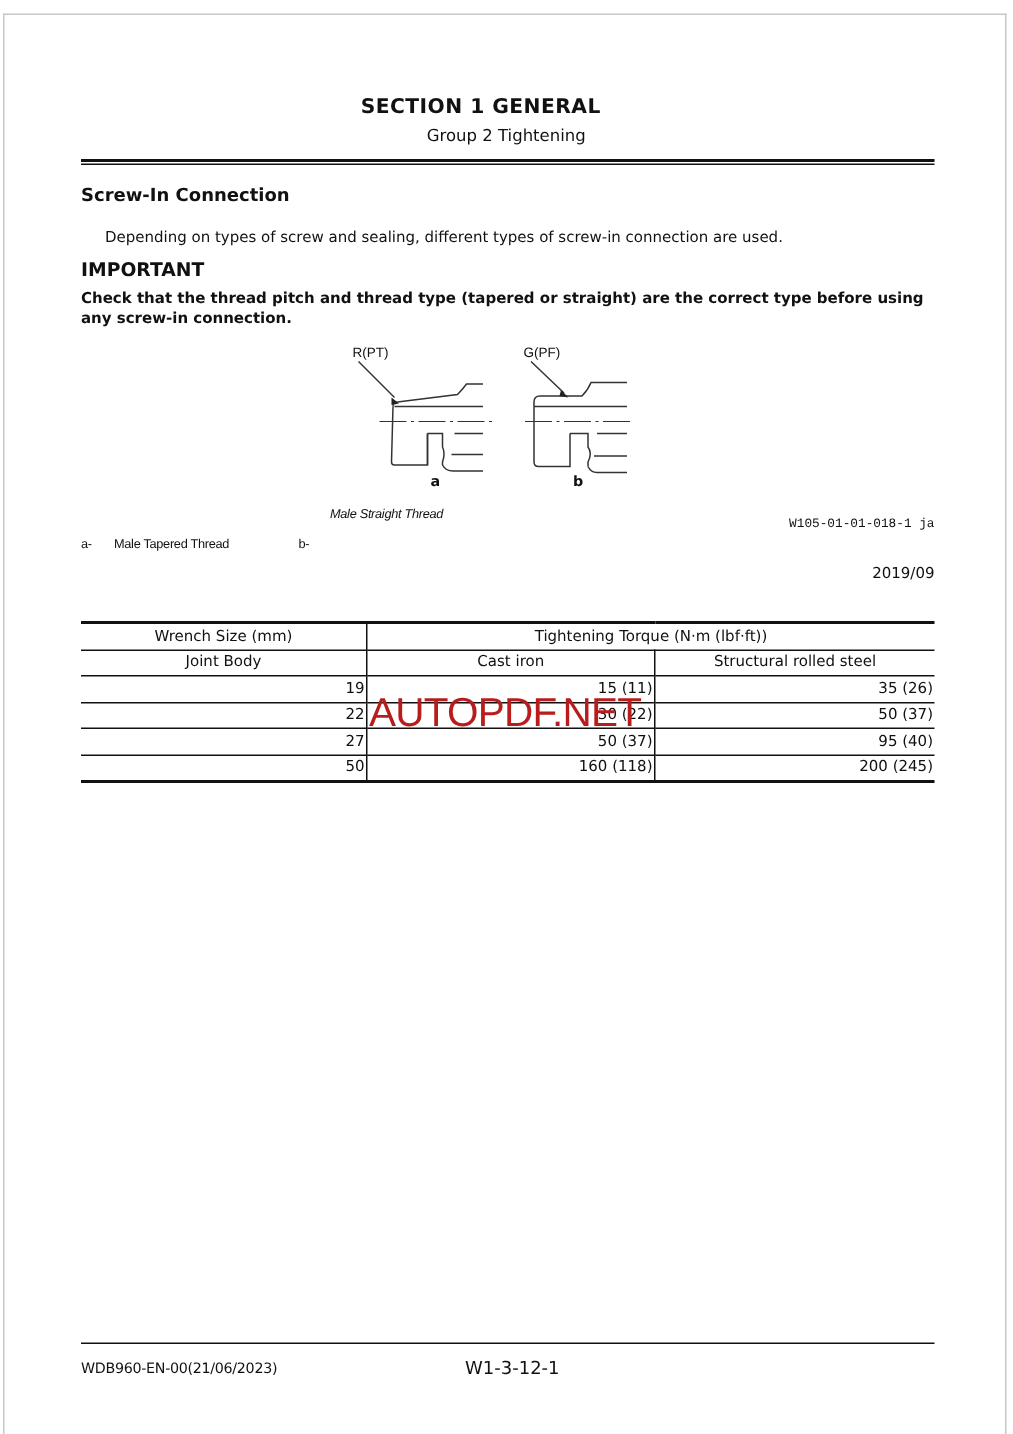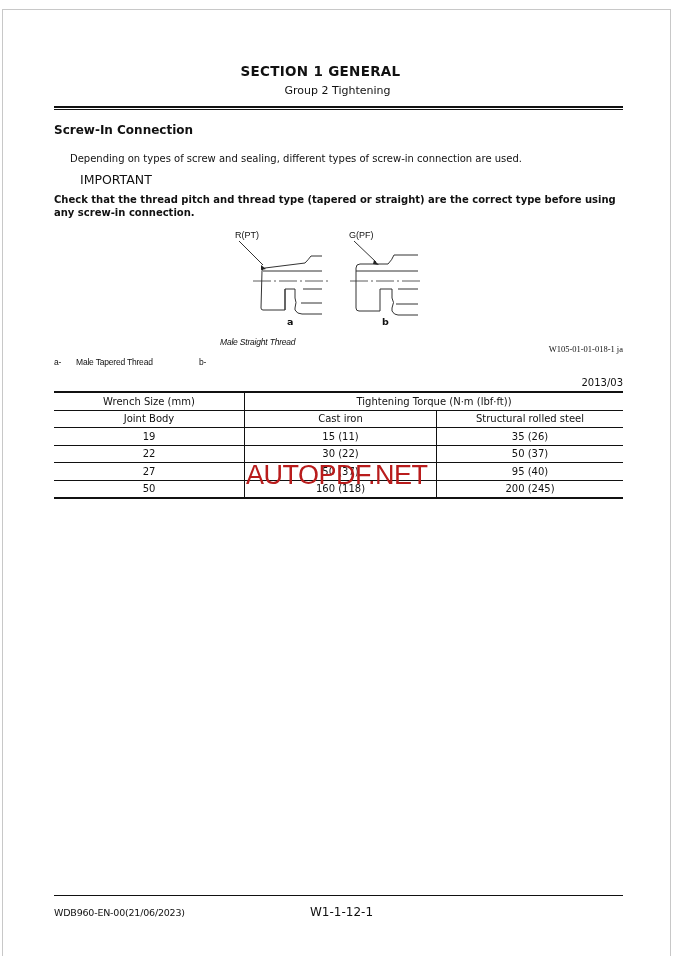--- a/index.html
+++ b/index.html
@@ -6,35 +6,35 @@
     body { width: 675px; height: 956px; position: relative; overflow: hidden;
            font-family: "DejaVu Sans", "Liberation Sans", sans-serif; color: #111; }
     .page { position: absolute; left: 2px; top: 9px; width: 669px; height: 947px;
             border-left: 1px solid #c8c8c8; border-right: 1px solid #c8c8c8; border-top: 1px solid #c8c8c8; box-sizing: border-box; }
     .abs { position: absolute; }
     .sec-title { left: 0; width: 641px; top: 63px; text-align: center; font-weight: bold; font-size: 13.5px; letter-spacing: 0.3px; }
     .group-title { left: 0; width: 675px; top: 84px; text-align: center; font-size: 11px; }
     .hdr-rule { left: 54px; width: 569px; top: 106px; height: 4px; border-top: 2px solid #111; border-bottom: 1px solid #111; box-sizing: border-box; }
     .h2 { left: 54px; top: 123px; font-weight: bold; font-size: 12px; }
     .body-text { left: 54px; top: 153px; font-size: 10px; margin-left: 16px; }
-    .important { left: 54px; top: 172px; font-weight: normal; font-size: 12.5px; margin-left: 26px; }
+    .important { left: 54px; top: 172px; font-weight: bold; font-size: 12.5px; }
     .warn { left: 54px; top: 193px; width: 570px; font-weight: bold; font-size: 10px; line-height: 13px; }
     .fig-label { font-size: 9px; font-family: "Liberation Sans", sans-serif; text-align: center; }
     .fig-letter { font-size: 9.5px; font-weight: bold; }
     .caption { font-size: 8.5px; font-family: "Liberation Sans", sans-serif; letter-spacing: -0.2px; }
-    .fig-id { right: 52px; top: 344px; font-size: 8.5px; font-family: Liberation Serif, serif; }
+    .fig-id { right: 52px; top: 344px; font-size: 8.5px; font-family: Liberation Mono, monospace; }
     .date { right: 52px; top: 377px; font-size: 10px; }
-    table.torque { position: absolute; left: 54px; top: 391px; width: 569px; border-collapse: collapse;
+    table.torque { position: absolute; left: 54px; top: 414px; width: 569px; border-collapse: collapse;
                    font-size: 10px; border-top: 2px solid #111; border-bottom: 2.5px solid #111; }
     table.torque td, table.torque th { border-bottom: 1.3px solid #111; height: 16.5px; padding: 0 1px; font-weight: normal; }
     table.torque tr:last-child td { border-bottom: none; }
     table.torque .c1 { width: 188px; border-right: 1.3px solid #111; }
     table.torque .c2 { width: 189px; border-right: 1.3px solid #111; }
     table.torque th { text-align: center; }
-    table.torque td { text-align: center; margin-top: 44px; }
+    table.torque td { text-align: right; margin-top: 44px; }
     .watermark { left: 246px; top: 460px; font-size: 27px; color: #b91c1c; font-family: "Liberation Sans", sans-serif; letter-spacing: -0.5px; }
     .foot-rule { left: 54px; width: 569px; top: 895px; height: 0; border-top: 1px solid #111; }
     .foot-doc { left: 54px; top: 907px; font-size: 9.5px; letter-spacing: -0.2px; }
     .foot-page { left: 310px; top: 905px; font-size: 12px; }
   </style>
 </head>
 <body>
 
 <div class="page"></div>
 
@@ -84,21 +84,21 @@
 </svg>
 <div class="abs fig-letter" style="left:382px; top:316px;">b</div>
 
 <div class="abs fig-id">W105-01-01-018-1 ja</div>
 
 <div class="abs caption" style="left:54px; top:357px;">a-</div>
 <div class="abs caption" style="left:76px; top:357px;">Male Tapered Thread</div>
 <div class="abs caption" style="left:199px; top:357px;">b-</div>
 <div class="abs caption" style="left:220px; top:337px;font-style:italic;">Male Straight Thread</div>
 
-<div class="abs date">2013/03</div>
+<div class="abs date">2019/09</div>
 
 <table class="torque">
   <tbody>
       <tr>
     <th class="c1">Wrench Size (mm)</th>
     <th colspan="2">Tightening Torque (N·m (lbf·ft))</th>
   </tr>
   <tr>
     <th class="c1">Joint Body</th>
     <th class="c2">Cast iron</th>
@@ -124,13 +124,13 @@
     <td class="c2">160 (118)</td>
     <td>200 (245)</td>
   </tr>
 </tbody>
   </table>
 
 <div class="abs watermark">AUTOPDF.NET</div>
 
 <div class="abs foot-rule"></div>
 <div class="abs foot-doc">WDB960-EN-00(21/06/2023)</div>
-<div class="abs foot-page">W1-1-12-1</div>
+<div class="abs foot-page">W1-3-12-1</div>
 
 </body></html>

